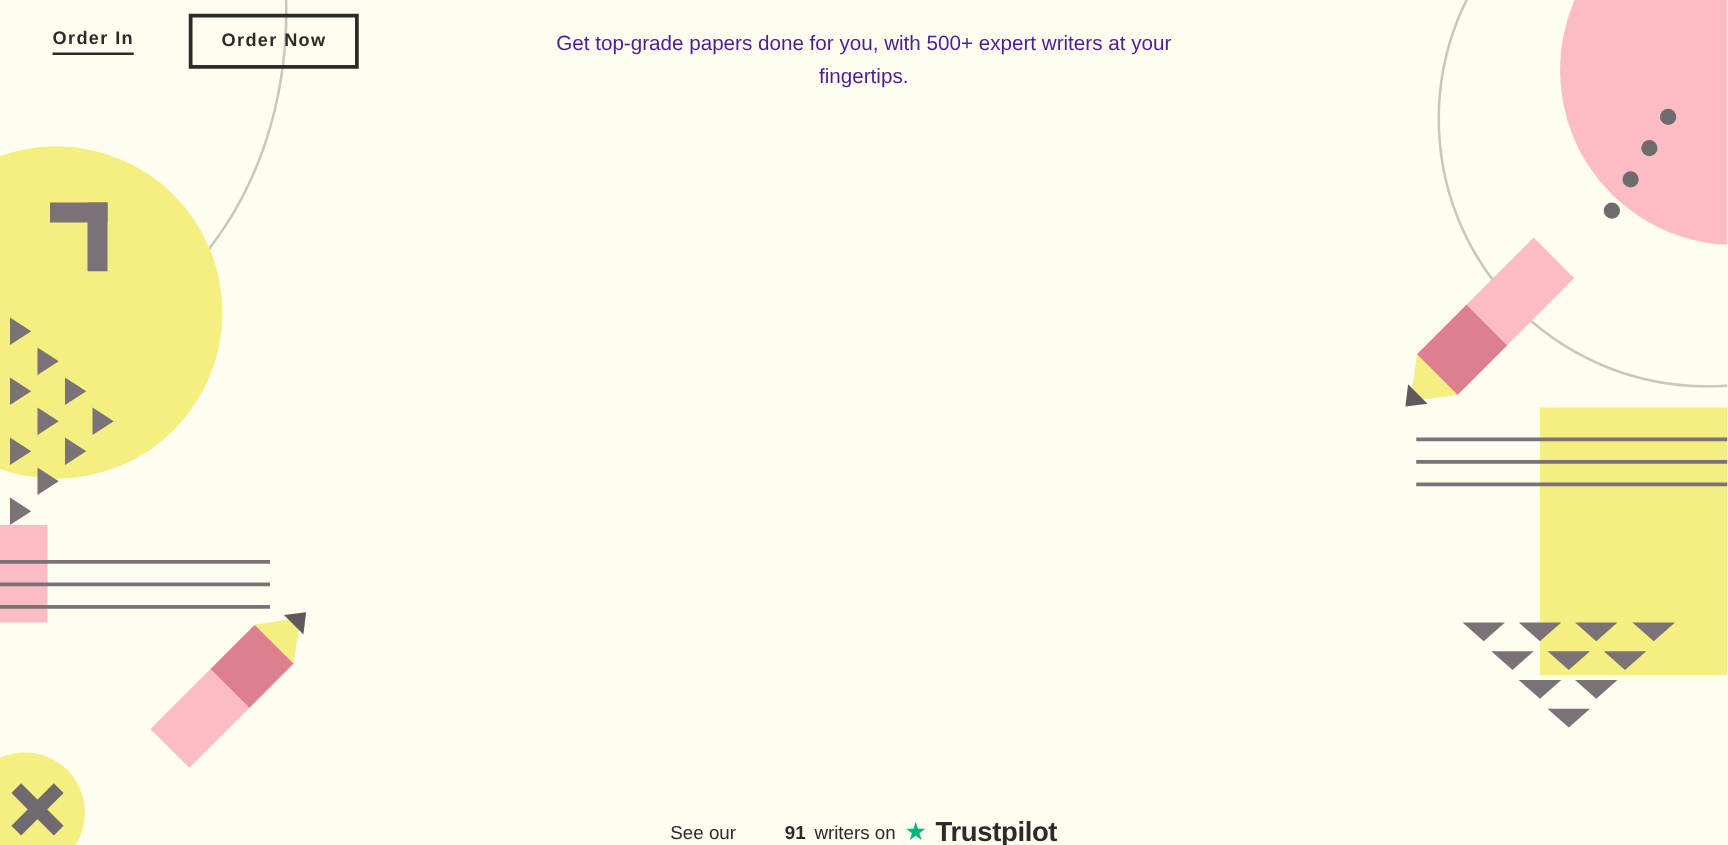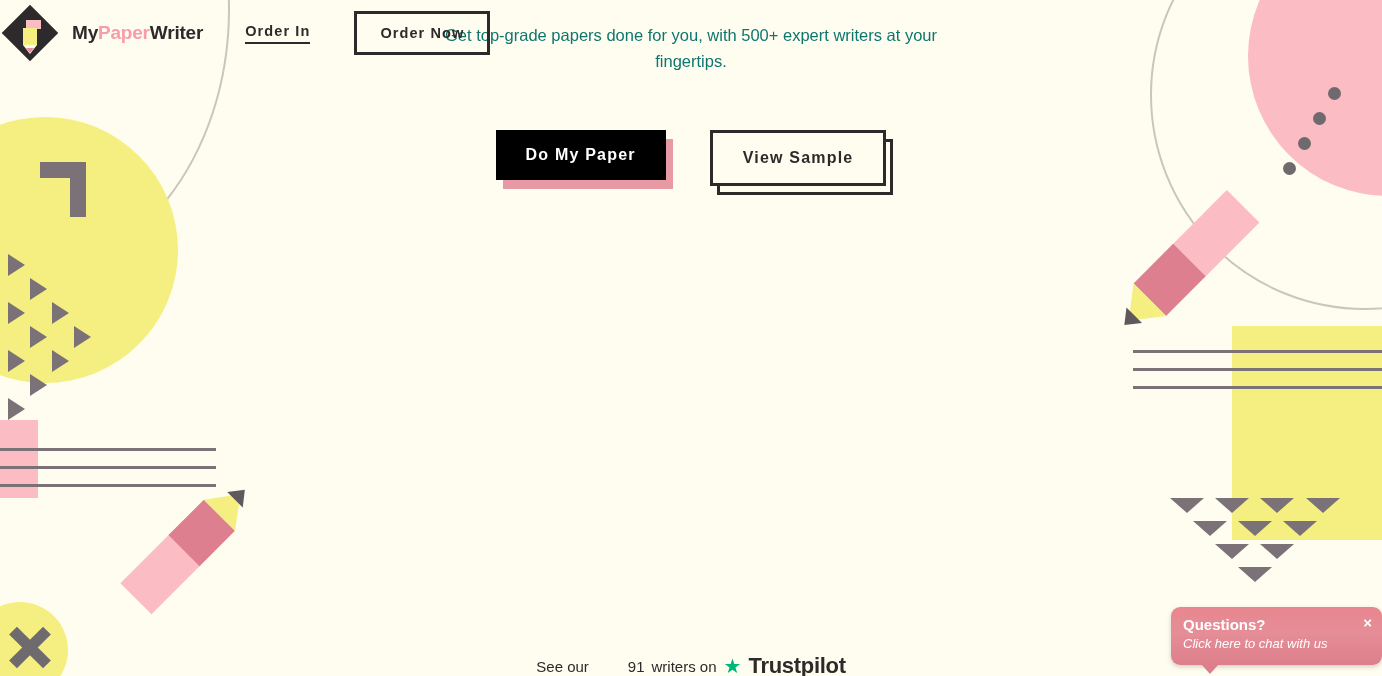--- a/index.html
+++ b/index.html
@@ -206,21 +206,21 @@
     letter-spacing: -0.5px;
     text-align:center;
     color:#333031;
   }
   p.subhead {
     margin-top: 22px;
     width: 520px;
     text-align:center;
     font-size: 16.5px;
     line-height: 26px;
-    color:#0f766e;
+    color:#4c1d95;
   }
   .cta-row { margin-top: 56px; display:flex; gap: 44px; align-items:flex-start; }
 
   .btn-wrap { position:relative; }
   .btn-shadow {
     position:absolute; left:7px; top:9px;
     width:100%; height:100%;
   }
   .btn-shadow.pink { background:#e89aa4; }
   .btn-shadow.outline { border:3px solid #2d2a2b; background:transparent; }
@@ -232,21 +232,21 @@
     cursor:pointer; white-space:nowrap;
   }
   .btn.primary { background:#000; color:#fff; border:none; }
   .btn.secondary { background:#fffdf0; color:#2d2a2b; border:3px solid #2d2a2b; }
 
   .trustpilot {
     position:absolute; left:0; right:0; top: 653px;
     display:flex; justify-content:center; align-items:center; gap:7px;
     font-size: 15px; color:#2d2a2b; z-index:25;
   }
-  .trustpilot b { font-weight:normal;margin-left:32px; }
+  .trustpilot b { font-weight:bold;margin-left:32px; }
   .tp-star { color:#00b67a; font-size:20px; line-height:1; }
   .tp-name { font-weight:bold; font-size:22px; letter-spacing:-0.3px; }
 
   
   .chat {
     position:absolute; left:1171px; top:607px;
     width: 211px; height: 58px;
     border-radius: 9px;
     background: linear-gradient(180deg, #e8868f 0%, #e58e97 45%, #dd7f8b 100%);
     box-shadow: 0 2px 5px rgba(0,0,0,.18);
@@ -357,59 +357,33 @@
       <i class="tri-d" style="left:23px;  top:23px;"></i>
       <i class="tri-d" style="left:68px;  top:23px;"></i>
       <i class="tri-d" style="left:113px; top:23px;"></i>
       <i class="tri-d" style="left:45px;  top:46px;"></i>
       <i class="tri-d" style="left:90px;  top:46px;"></i>
       <i class="tri-d" style="left:68px;  top:69px;"></i>
     </div>
   </div>
 
   <header>
-    <div class="brand">
-      <div class="logo-diamond">
-        <div class="dia"></div>
-        <div class="eraser"></div>
-        <div class="barrel"></div>
-        <div class="ptip"></div>
-        <div class="plead"></div>
-      </div>
-      <div class="brand-name"><span>My</span><span class="accent">Paper</span><span>Writer</span></div>
-    </div>
 
 
     <div class="signin">Order In</div>
     <button class="order-btn">Order Now</button>
   </header>
 
   <div class="hero">
     <p class="subhead">Get top-grade papers done for you, with 500+ expert writers at your fingertips.</p>
 
-    <div class="cta-row">
-      <div class="btn-wrap">
-        <div class="btn-shadow pink"></div>
-        <button class="btn primary">Do My Paper</button>
-      </div>
-      <div class="btn-wrap">
-        <div class="btn-shadow outline"></div>
-        <button class="btn secondary">View Sample</button>
-      </div>
-    </div>
   </div>
 
   <div class="trustpilot">
     <span>See our</span>
     <b>91</b>
     <span>writers on</span>
     <span class="tp-star">★</span>
     <span class="tp-name">Trustpilot</span>
   </div>
 
-  <div class="chat">
-    <div class="q">Questions?</div>
-    <div class="sub">Click here to chat with us</div>
-    <div class="x">×</div>
-    <div class="tail"></div>
-  </div>
 
 </div>
 
 </body></html>

